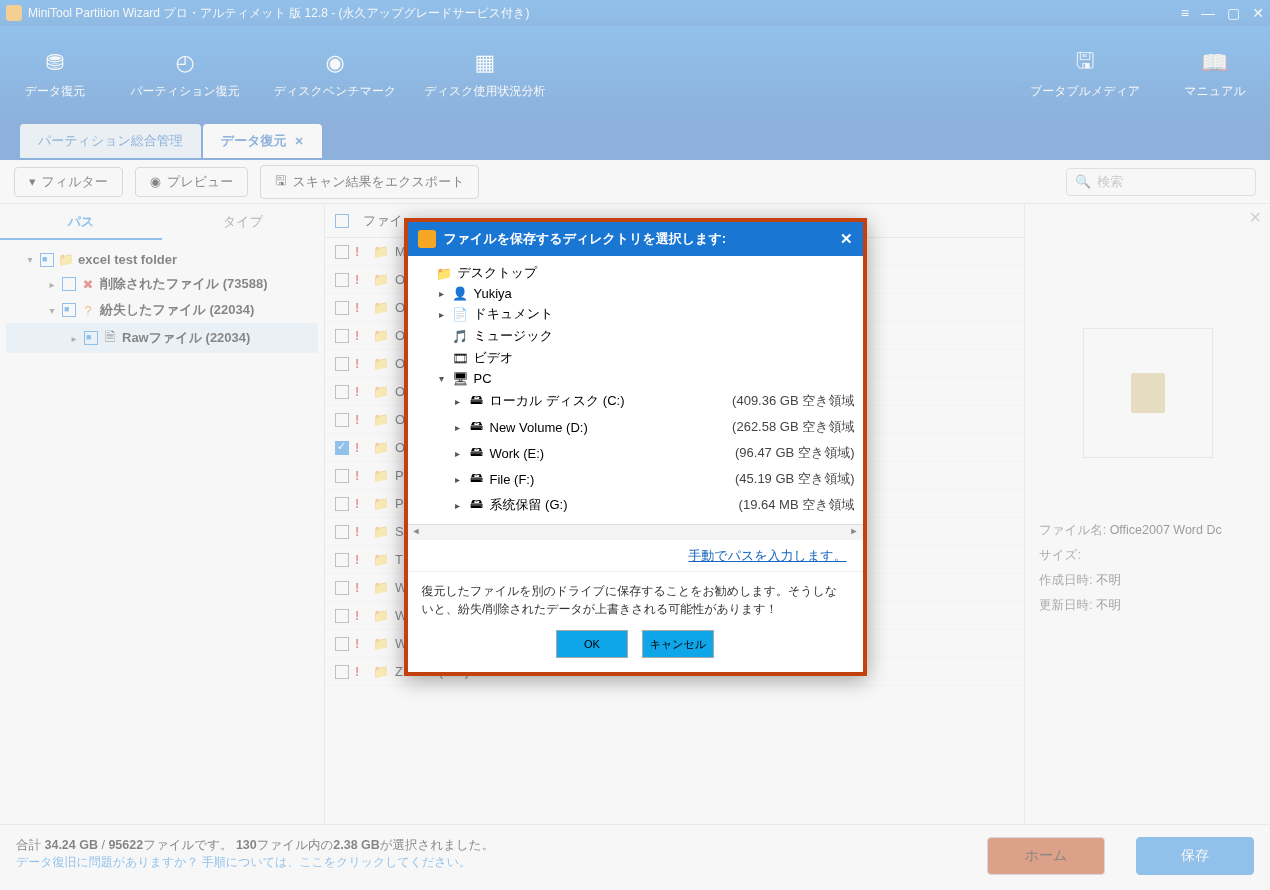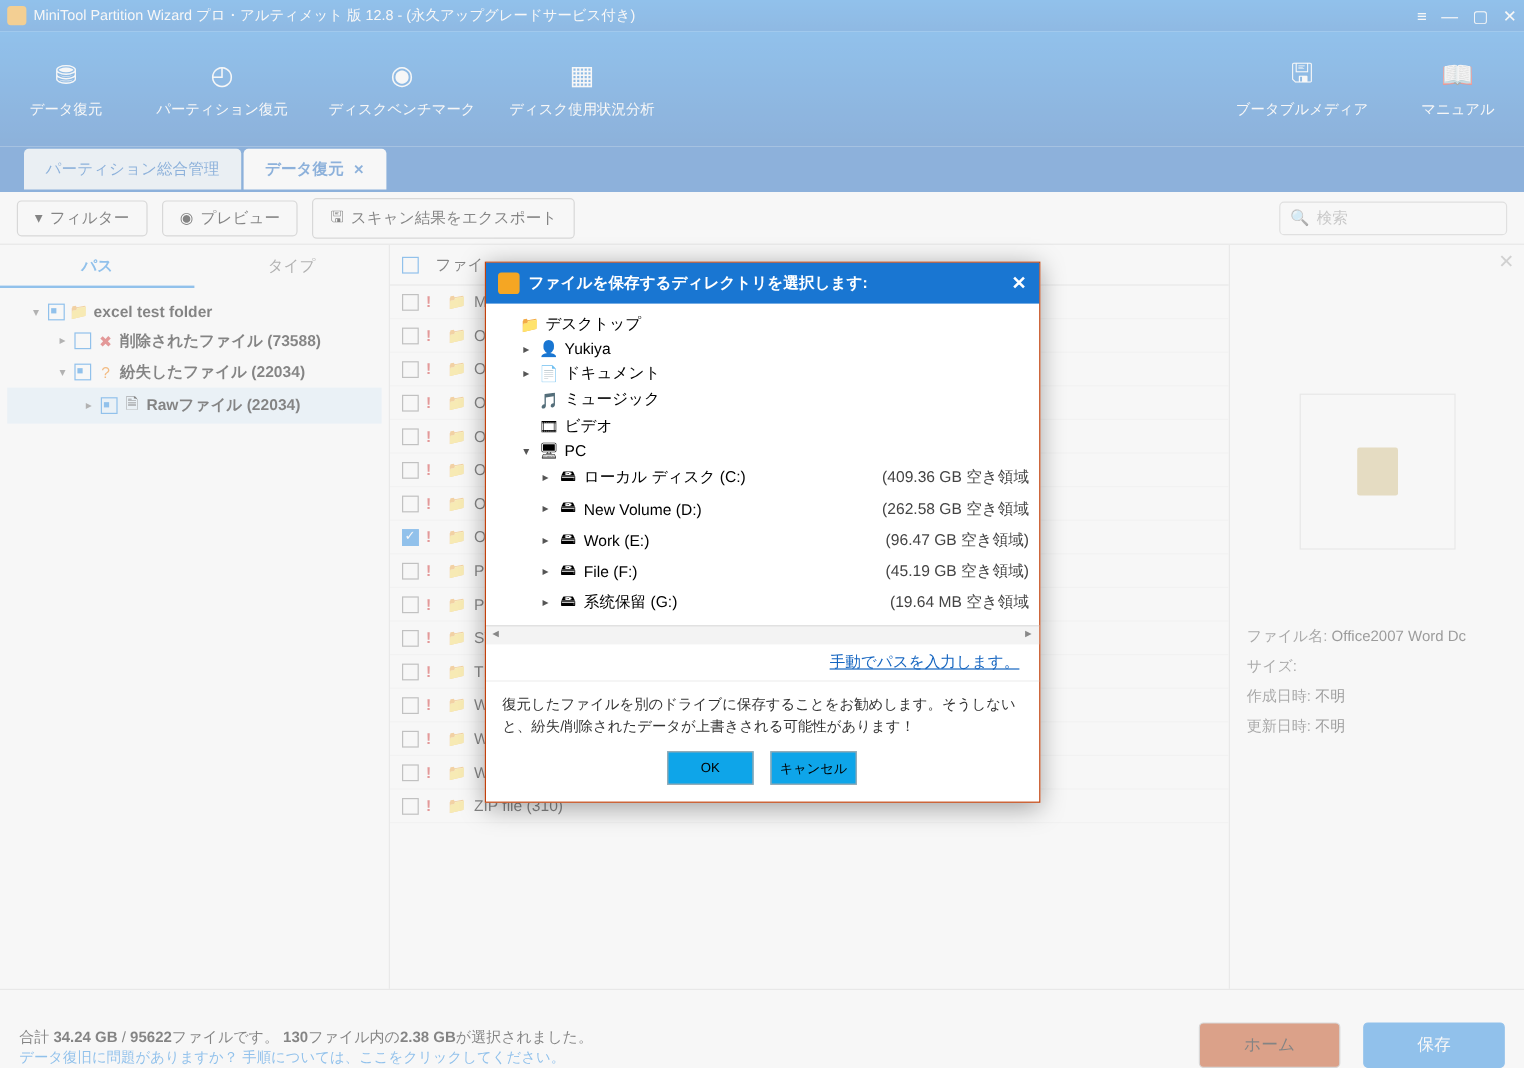--- a/index.html
+++ b/index.html
@@ -59,30 +59,30 @@
 .frow .fld { color:#f5a623; width:16px;}
 
 .right { width: 245px; padding: 14px; position: relative; }
 .right .closep { position:absolute; top:4px; right:8px; color:#aaa; cursor:pointer; font-size:16px;}
 .thumbsq { width: 130px; height: 130px; border:1px solid #ddd; margin: 110px auto 60px; display:flex; align-items:center; justify-content:center; }
 .thumbsq .ico { width: 34px; height: 40px; background: #d7c38a; border-radius:2px;}
 .meta { font-size: 12.5px; line-height: 2; color:#333;}
 .meta .lbl{color:#555;}
 
 
-.footer { height: 66px; border-top: 1px solid #ddd; display: flex; align-items: flex-end; padding: 0 16px; gap: 19px; }
+.footer { height: 66px; border-top: 1px solid #ddd; display: flex; align-items: flex-start; padding: 12px 16px; gap: 31px; }
 .footer .info { flex: 1; font-size: 12.5px; }
 .footer .info .b { font-weight: 700; }
 .footer .link { color: #1e88e5; font-size: 12px; }
 .fbtn { border: 1px solid #bbb; background: #c2410c; border-radius: 4px; width: 118px; height: 38px; font-size: 14px; cursor: pointer; }
 .fbtn.primary { background: #1e88e5; color:#fff; border-color:#1e88e5;}
 
 
 .overlay { position: absolute; inset: 0; background: rgba(240,240,240,0.55); display:flex; align-items:flex-start; justify-content:center; padding-top:218px;}
-.dialog { width: 463px; background: #fff; border: 1px solid #c2410c; box-shadow: 0 4px 20px rgba(0,0,0,0.35); }
+.dialog { width: 463px; background: #fff; border: 4px solid #c2410c; box-shadow: 0 4px 20px rgba(0,0,0,0.35); }
 .dlgtitle { height: 34px; background: #1976d2; color: #fff; display: flex; align-items: center; padding: 0 10px; font-size: 13px; font-weight:600; }
 .dlgtitle .dlogo{width:18px;height:18px;background:#f5a623;border-radius:3px;margin-right:8px;}
 .dlgtitle .x { margin-left: auto; cursor: pointer; font-size:15px; font-weight:bold;}
 .dlgbody { max-height: 280px; overflow: auto; padding: 6px 8px; font-size: 13px; }
 .drow { display:flex; align-items:center; gap:4px; padding:2px 0; white-space:nowrap; cursor:pointer;}
 .drow .chev{width:12px; font-size:10px; color:#555; text-align:center;}
 .drow .dicon{width:18px; text-align:center;}
 .drow .dspace{margin-left:auto; color:#444; padding-left:10px;}
 .di0{padding-left:4px;} .di1{padding-left:20px;} .di2{padding-left:36px;}
 .dlgscroll{height:16px; background:#f3f3f3; border-top:1px solid #ddd; position:relative;}

